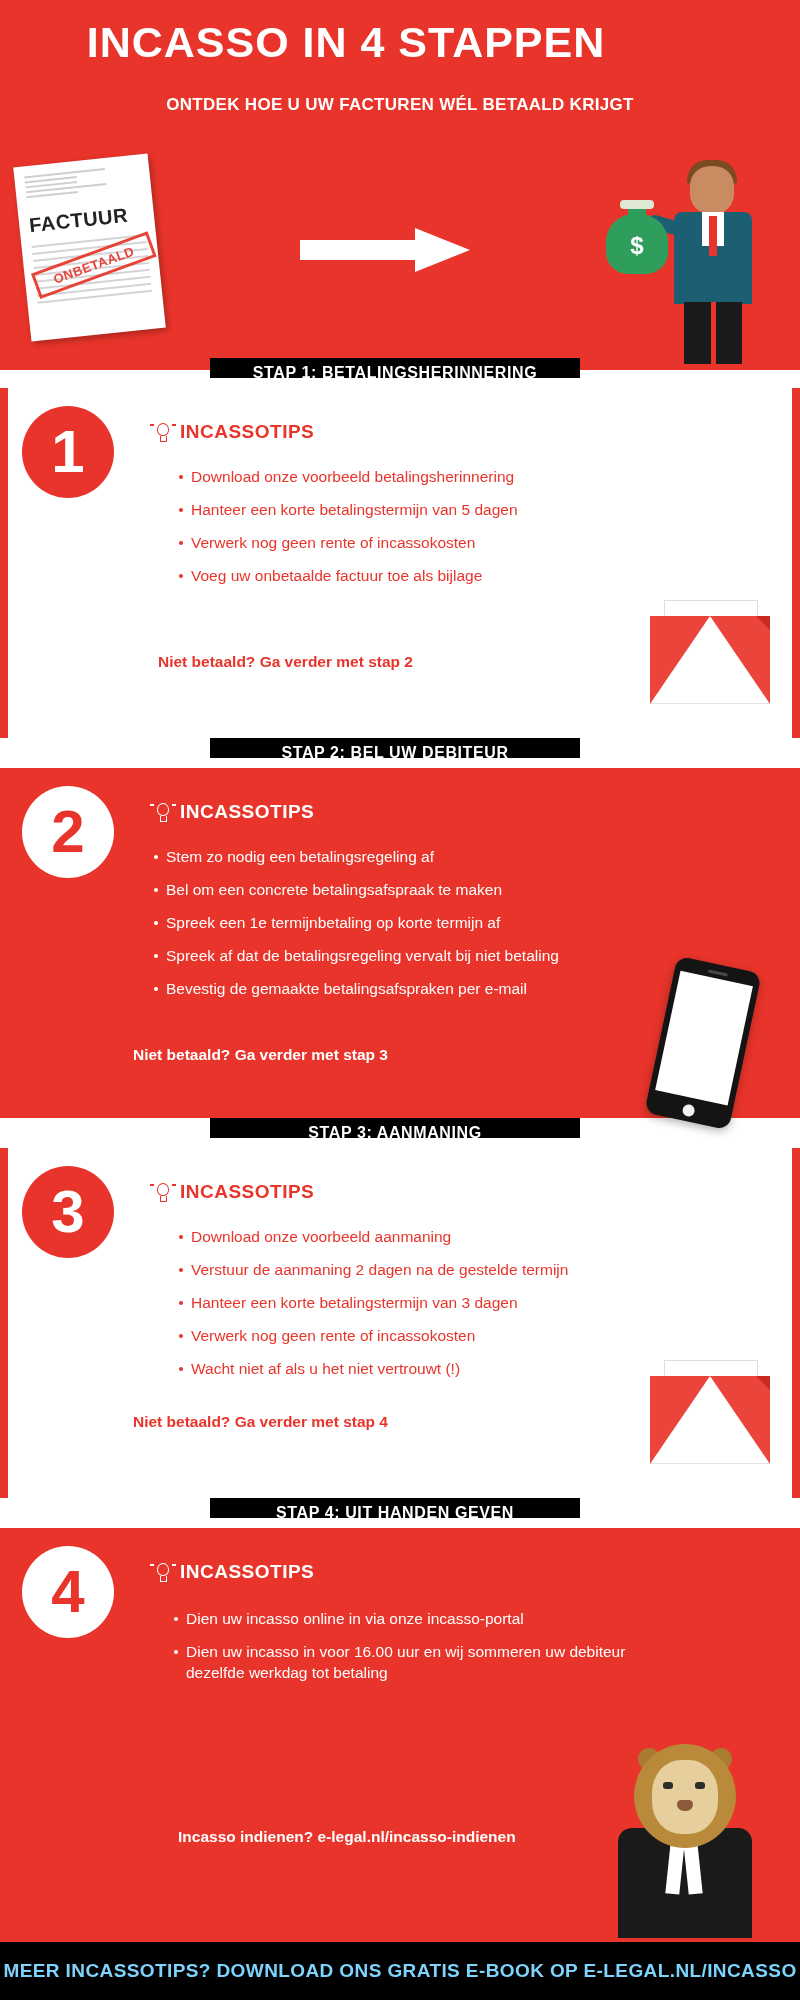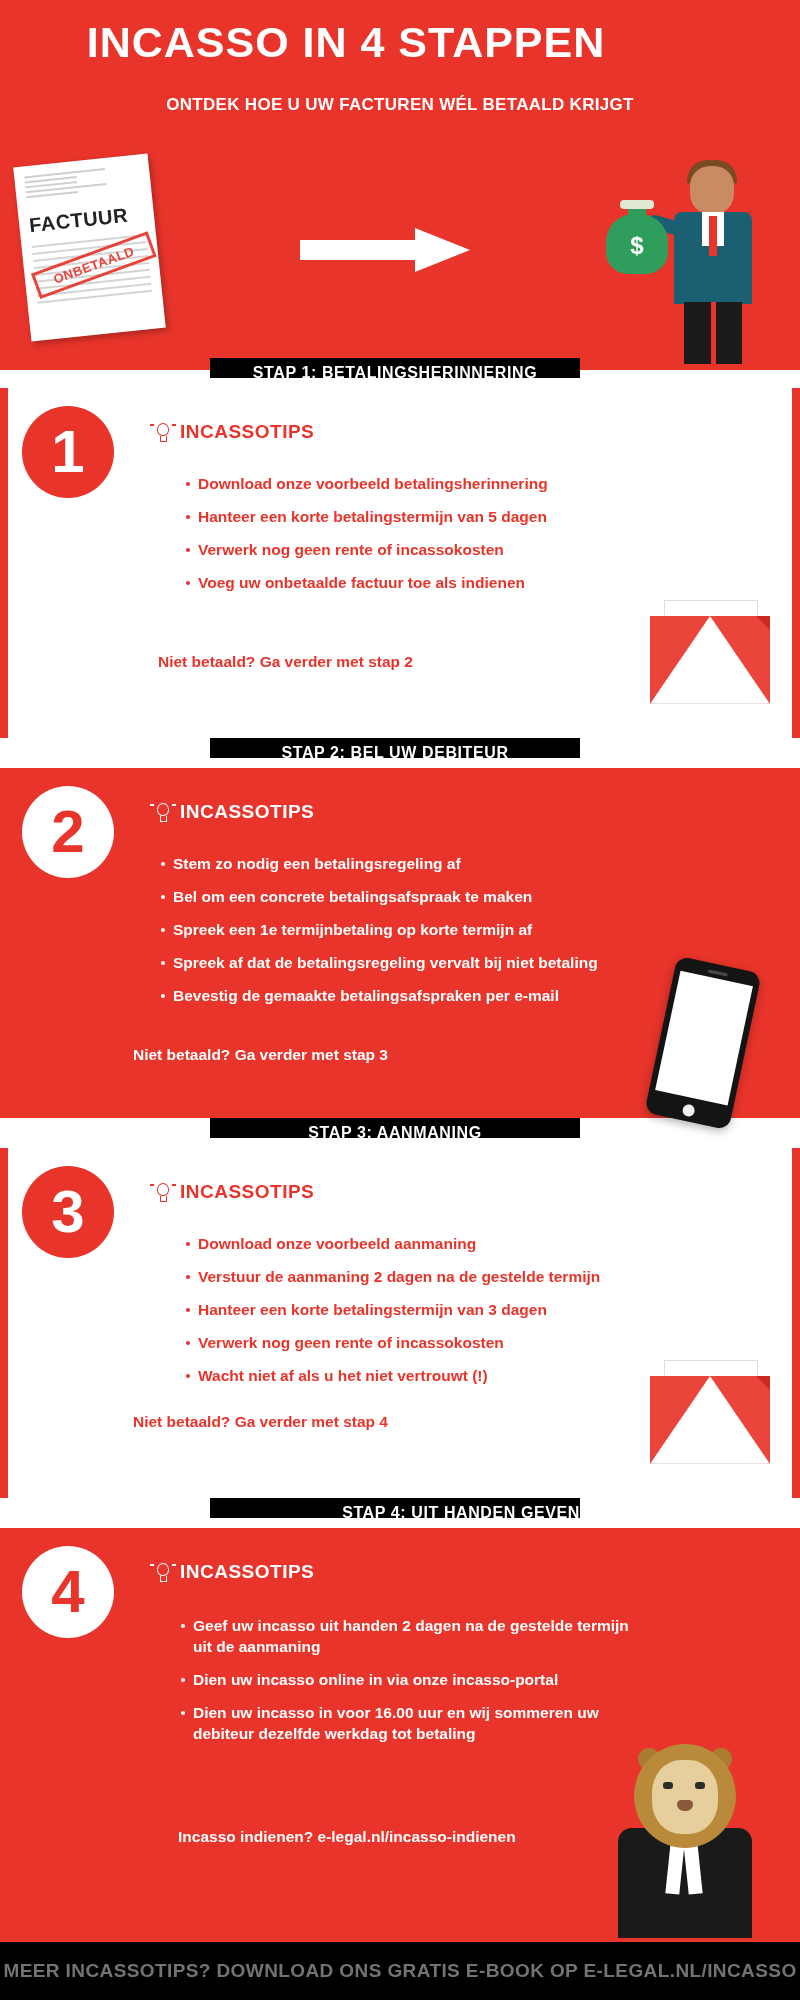--- a/index.html
+++ b/index.html
@@ -207,25 +207,25 @@
     border-bottom: 1.7px solid currentColor;
     box-sizing: border-box;
   }
   .bulb .ray {
     position: absolute;
     width: 4px; height: 1.6px;
     background: currentColor;
   }
   ul.tips {
     position: absolute;
-    margin: 8px;
+    margin: 1px;
     padding: 0 0 0 18px;
     list-style: none;
     font-size: 15.5px;
-    font-weight: bold;
+    font-weight: normal;
     line-height: 1.0;
   }
   ul.tips li {
     position: relative;
     margin-bottom: 12px;
     padding-left: 12px;
     line-height: 1.35;
   }
   ul.tips li:before {
     content: "";
@@ -330,21 +330,21 @@
   }
   .lion .ear.l { left: 38px; }
   .lion .ear.r { left: 110px; }
   
   .footer {
     position: absolute;
     left: 0; bottom: 0;
     width: 800px;
     height: 58px;
     background: #000000;
-    color: #737373;
+    color: #7dd3fc;
     font-size: 19px;
     font-weight: bold;
     display: flex;
     align-items: center;
     justify-content: center;
     letter-spacing: 0.4px;
   }
 </style>
 </head>
 <body>
@@ -413,21 +413,21 @@
           <div class="base"></div>
         <div class="ray" style="top:1px;left:-5px;"></div>
         <div class="ray" style="top:1px;left:17px;"></div>
       </div>
       <div class="tips-head" style="top:33px;left:180px;">INCASSOTIPS</div>
 
       <ul class="tips" style="top:78px;left:160px;width:520px;">
         <li>Download onze voorbeeld betalingsherinnering</li>
         <li>Hanteer een korte betalingstermijn van 5 dagen</li>
         <li>Verwerk nog geen rente of incassokosten</li>
-        <li>Voeg uw onbetaalde factuur toe als indienen</li>
+        <li>Voeg uw onbetaalde factuur toe als bijlage</li>
       </ul>
 
       <div class="closing" style="top:265px;left:158px;">Niet betaald? Ga verder met stap 2</div>
 
       <div class="envelope" style="top:228px;left:650px;">
         <div class="env-card">herinnering</div>
         <div class="env-back"></div>
         <div class="env-flapL"></div>
         <div class="env-flapR"></div>
         <div class="env-corner"></div>
@@ -495,35 +495,34 @@
       <div class="envelope" style="top:228px;left:650px;">
         <div class="env-card">aanmaning</div>
         <div class="env-back"></div>
         <div class="env-flapL"></div>
         <div class="env-flapR"></div>
         <div class="env-corner"></div>
       </div>
     </div>
   </div>
 
-  <div class="banner" style="top:1498px;text-align:right;">STAP 4: UIT HANDEN GEVEN</div>
+  <div class="banner" style="top:1498px;">STAP 4: UIT HANDEN GEVEN</div>
   <div class="step dark" style="top:1528px;height:414px;">
     <div class="inner">
       <div class="circle">4</div>
 
       <div class="bulb" style="top:35px;">
         <div class="glass"></div>
           <div class="base"></div>
         <div class="ray" style="top:1px;left:-5px;"></div>
         <div class="ray" style="top:1px;left:17px;"></div>
       </div>
       <div class="tips-head" style="top:33px;left:180px;">INCASSOTIPS</div>
 
       <ul class="tips" style="top:80px;left:155px;width:470px;">
-        <li>Geef uw incasso uit handen 2 dagen na de gestelde termijn uit de aanmaning</li>
         <li>Dien uw incasso online in via onze incasso-portal</li>
         <li>Dien uw incasso in voor 16.00 uur en wij sommeren uw debiteur dezelfde werkdag tot betaling</li>
       </ul>
 
       <div class="closing" style="top:252px;left:178px;margin-top:48px;">Incasso indienen? e-legal.nl/incasso-indienen</div>
 
       <div class="lion" style="top:210px;left:600px;">
         <div class="robe"></div>
         <div class="collarL"></div>
         <div class="collarR"></div>

